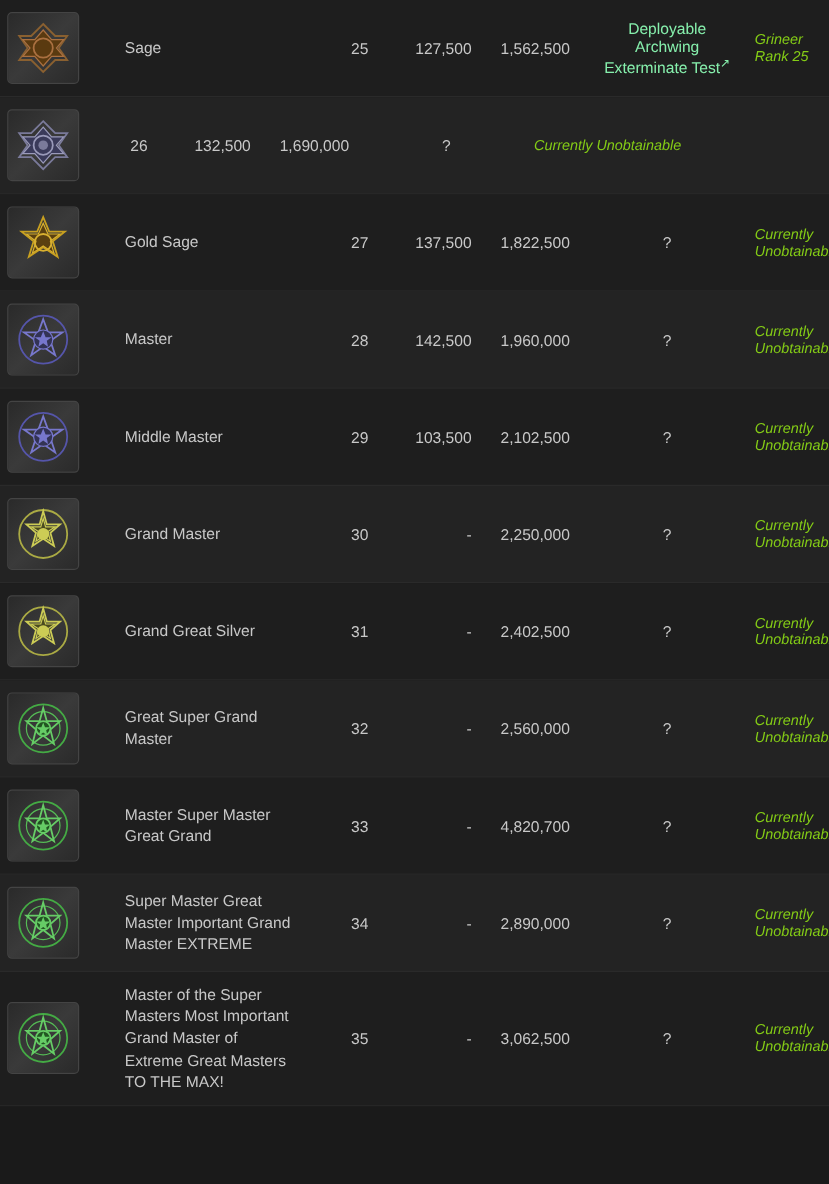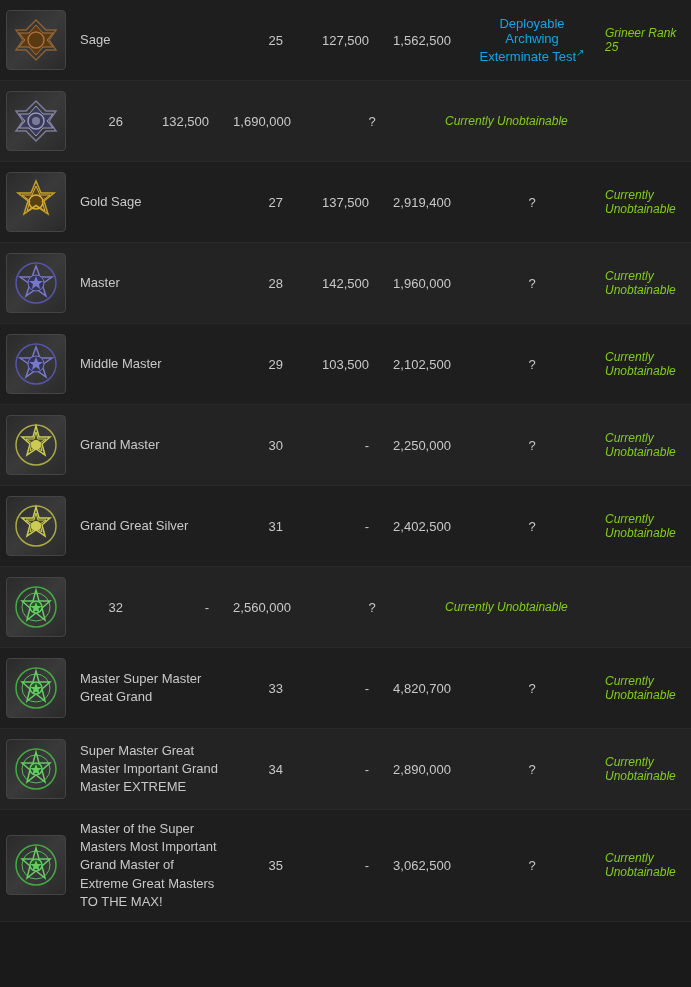--- a/index.html
+++ b/index.html
@@ -50,20 +50,21 @@
     }
     .badge svg {
       width: 50px;
       height: 50px;
     }
     .col-name {
       width: 160px;
       min-width: 160px;
       padding: 4px 8px;
       line-height: 1.4;
+      margin-left: 24px;
     }
     .col-level {
       width: 55px;
       min-width: 55px;
       text-align: right;
       padding: 4px;
     }
     .col-xp {
       width: 90px;
       min-width: 90px;
@@ -83,21 +84,21 @@
       text-align: center;
     }
     .col-notes {
       flex: 1;
       padding: 4px 8px;
       font-style: italic;
       color: #84cc16;
       font-size: 12px;
     }
     .link-text {
-      color: #0ea5e9;
+      color: #86efac;
       text-decoration: none;
     }
     .external-icon {
       font-size: 10px;
       vertical-align: super;
     }
     .question {
       color: #c8c8c8;
     }
     
@@ -152,21 +153,21 @@
           <svg viewBox="0 0 50 50" xmlns="http://www.w3.org/2000/svg">
       <polygon points="25,4 30,16 43,16 33,24 37,37 25,29 13,37 17,24 7,16 20,16" fill="none" stroke="#c8a020" stroke-width="1.5"></polygon>
       <polygon points="25,9 29,18 39,18 31,24 34,34 25,28 16,34 19,24 11,18 21,18" fill="#5a4010" stroke="#d8b030" stroke-width="1"></polygon>
       <circle cx="25" cy="25" r="7" fill="none" stroke="#d8b030" stroke-width="1.5"></circle>
     </svg>
         </div>
       </div>
       <div class="col-name">Gold Sage</div>
       <div class="col-level">27</div>
       <div class="col-xp">137,500</div>
-      <div class="col-total">2,919,400</div>
+      <div class="col-total">1,822,500</div>
       <div class="col-test"><span class="question">?</span></div>
       <div class="col-notes">Currently Unobtainable</div>
     </div>
     <div class="row">
       <div class="col-icon">
         <div class="badge badge-master">
           <svg viewBox="0 0 50 50" xmlns="http://www.w3.org/2000/svg">
       <circle cx="25" cy="25" r="20" fill="none" stroke="#5555aa" stroke-width="1.5"></circle>
       <polygon points="25,8 29,19 41,19 31,26 35,38 25,31 15,38 19,26 9,19 21,19" fill="none" stroke="#7777cc" stroke-width="1.5"></polygon>
       <circle cx="25" cy="25" r="8" fill="#333355" stroke="#7777cc" stroke-width="1"></circle>
@@ -240,20 +241,21 @@
         <div class="badge badge-super">
           <svg viewBox="0 0 50 50" xmlns="http://www.w3.org/2000/svg">
       <circle cx="25" cy="25" r="20" fill="none" stroke="#44aa44" stroke-width="1.5"></circle>
       <circle cx="25" cy="25" r="14" fill="none" stroke="#55bb55" stroke-width="1"></circle>
       <polygon points="25,8 28,19 39,19 31,26 34,38 25,31 16,38 19,26 11,19 22,19" fill="none" stroke="#66cc66" stroke-width="1.5"></polygon>
       <circle cx="25" cy="25" r="6" fill="#225522" stroke="#66cc66" stroke-width="1.5"></circle>
       <polygon points="25,20 26.5,24 31,24 27.5,26.5 28.5,31 25,28.5 21.5,31 22.5,26.5 19,24 23.5,24" fill="#66cc66"></polygon>
     </svg>
         </div>
       </div>
+      <div class="col-name">Great Super Grand Master</div>
       <div class="col-level">32</div>
       <div class="col-xp">-</div>
       <div class="col-total">2,560,000</div>
       <div class="col-test"><span class="question">?</span></div>
       <div class="col-notes">Currently Unobtainable</div>
     </div>
     <div class="row">
       <div class="col-icon">
         <div class="badge badge-super">
           <svg viewBox="0 0 50 50" xmlns="http://www.w3.org/2000/svg">

